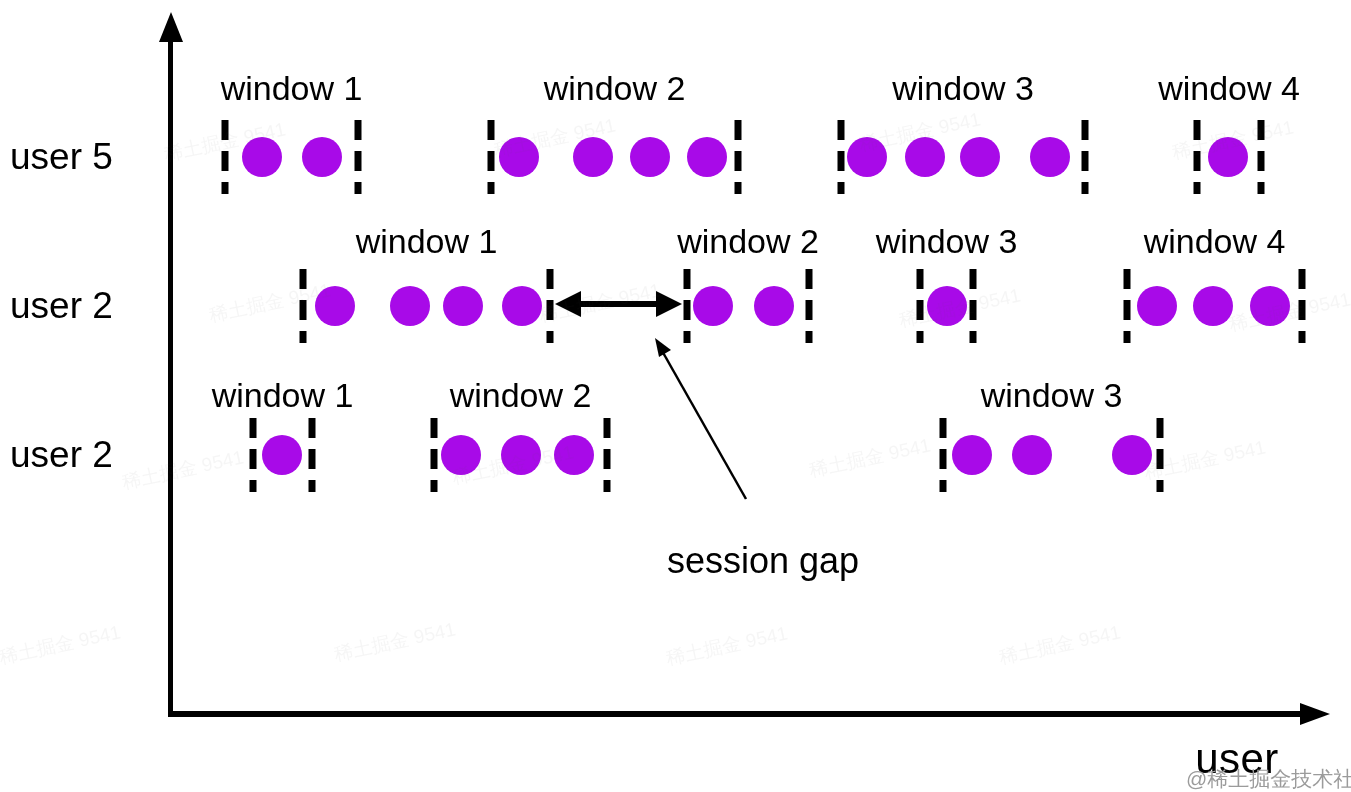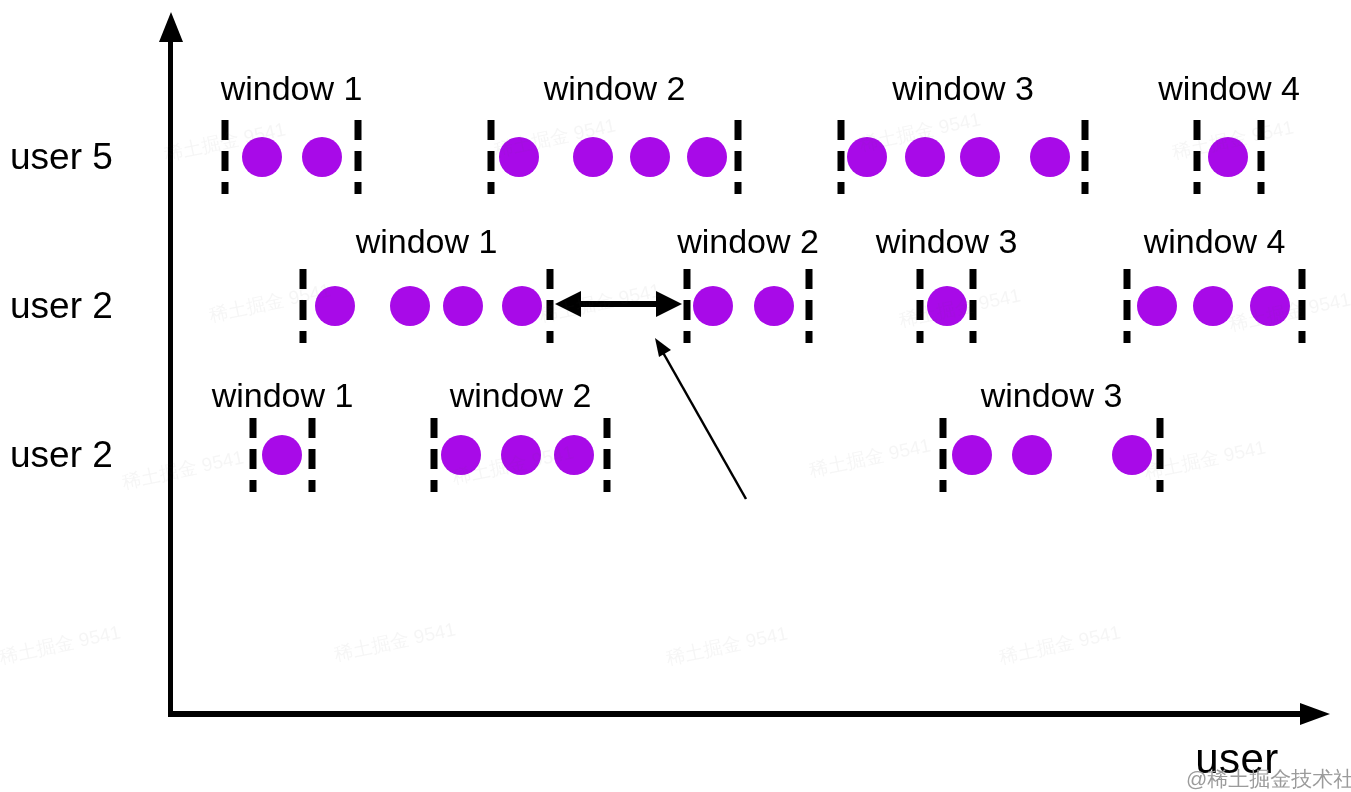--- a/index.html
+++ b/index.html
@@ -116,20 +116,21 @@
 
   <svg id="gap-svg" width="1351" height="792" viewBox="0 0 1351 792">
 
     <line x1="574" y1="304" x2="663" y2="304" stroke="#000" stroke-width="6"></line>
     <polygon points="555,304 581,291 581,317" fill="#000"></polygon>
     <polygon points="682,304 656,291 656,317" fill="#000"></polygon>
 
     <line x1="746" y1="499" x2="661" y2="349" stroke="#000" stroke-width="2.5"></line>
     <polygon points="655,338 671,350 659,357" fill="#000"></polygon>
   </svg>
+  <div class="session-gap-label">session gap</div>
 
   <div id="wm-layer">
       <div class="wm-tile" style="left: 225px; top: 142px;">稀土掘金 9541</div>
       <div class="wm-tile" style="left: 555px; top: 138px;">稀土掘金 9541</div>
       <div class="wm-tile" style="left: 920px; top: 132px;">稀土掘金 9541</div>
       <div class="wm-tile" style="left: 1233px; top: 140px;">稀土掘金 9541</div>
       <div class="wm-tile" style="left: 270px; top: 303px;">稀土掘金 9541</div>
       <div class="wm-tile" style="left: 600px; top: 303px;">稀土掘金 9541</div>
       <div class="wm-tile" style="left: 960px; top: 308px;">稀土掘金 9541</div>
       <div class="wm-tile" style="left: 1290px; top: 312px;">稀土掘金 9541</div>

